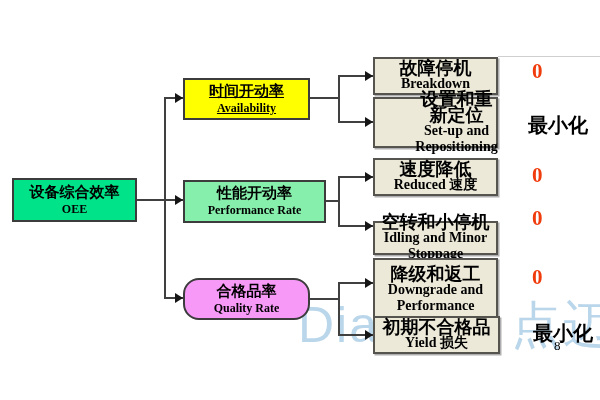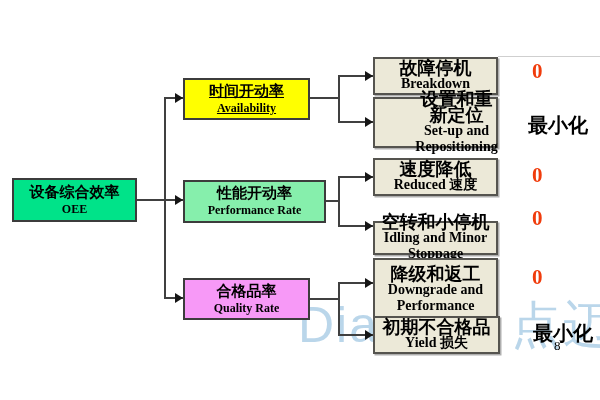--- a/index.html
+++ b/index.html
@@ -53,21 +53,21 @@
   </div>
 
   <div class="node cat" style="left: 183px; top: 78px; width: 127px; height: 42px; background: rgb(255, 255, 0); text-decoration: underline;">
     <span class="cn">时间开动率</span>
     <span class="en">Availability</span>
   </div>
   <div class="node cat" style="left: 183px; top: 180px; width: 143px; height: 43px; background: #86efac;">
     <span class="cn">性能开动率</span>
     <span class="en">Performance Rate</span>
   </div>
-  <div class="node cat" style="left: 183px; top: 278px; width: 127px; height: 42px; background: rgb(247, 153, 247);">
+  <div class="node cat" style="left: 183px; top: 278px; width: 127px; height: 42px; background: rgb(247, 153, 247); border-radius: 16px;">
     <span class="cn">合格品率</span>
     <span class="en">Quality Rate</span>
   </div>
 
   <div class="node loss" style="left:373px; top:57px; width:125px; height:38px;">
     <span class="cn">故障停机</span>
     <span class="en">Breakdown</span>
   </div>
   <div class="node loss" style="left:373px; top:97px; width:125px; height:51px;padding-left:42px;">
     <span class="cn">设置和重新定位</span>

